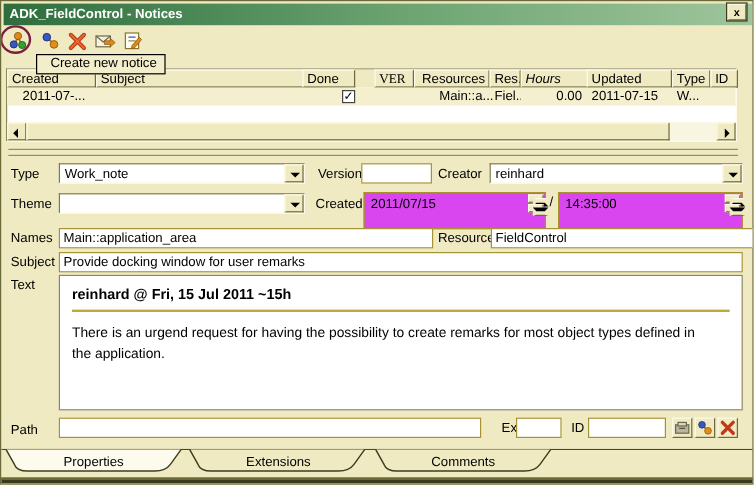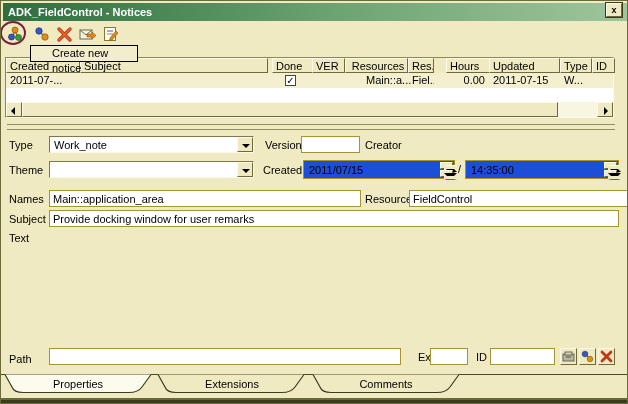--- a/index.html
+++ b/index.html
@@ -22,21 +22,21 @@
     outline:1px solid #3a3a1c;
     font-weight:bold;font-size:9px;line-height:12px;text-align:center;color:#000;
     cursor:default;
   }
   .toolbar{position:absolute;left:2px;top:21px;width:624px;height:24px;}
   .tbtn{position:absolute;top:3px;width:18px;height:18px;}
   .annot{position:absolute;pointer-events:none;z-index:20;}
   .tooltip{
     position:absolute;left:29px;top:44px;width:108px;height:17px;z-index:15;
     background:#f2edcb;border:1px solid #000;
-    line-height:15px;padding-left:21px;
+    line-height:15px;padding-left:11px;
   }
   
   .grid{
     position:absolute;left:4px;top:56px;width:609px;height:61px;
     background:#fff;border:1px solid;border-color:#8c8757 #fdfae8 #fdfae8 #8c8757;
   }
   .ghead{position:absolute;left:0;top:0;height:15px;width:100%;background:#efeac2;}
   .hcell{
     position:absolute;top:0;height:15px;background:#efeac2;
     border-top:1px solid #fdfbec;border-left:1px solid #fdfbec;
@@ -68,21 +68,21 @@
     font-family:inherit;font-size:11px;padding:0 3px;color:#000;
   }
   .combo{position:absolute;height:17px;background:#fff;
     border:1px solid;border-color:#7e7947 #fcf9e6 #fcf9e6 #7e7947;}
   .combo .val{position:absolute;left:4px;top:2px;white-space:nowrap;}
   .drop{
     position:absolute;right:0;top:0;width:16px;height:15px;background:#efeac2;
     border:1px solid;border-color:#fdfae8 #6e6a3c #6e6a3c #fdfae8;
   }
   .drop .tri{left:4px;top:6px;border-left:4px solid transparent;border-right:4px solid transparent;border-top:4px solid #000;}
-  .spinbox{position:absolute;height:19px;background:#1d4ed8;border:1px solid #a8922a;}
+  .spinbox{position:absolute;height:31px;background:#d946ef;border:1px solid #a8922a;}
   .spin{position:absolute;right:1px;top:1px;width:13px;height:15px;}
   .spin div{position:absolute;left:0;width:13px;height:7px;background:#efeac2;
     border:1px solid;border-color:#fdfae8 #6e6a3c #6e6a3c #fdfae8;}
   .spin .up{top:0;} .spin .dn{top:8px;}
   .spin .tri{left:3px;}
   .spin .up .tri{top:2px;border-left:3px solid transparent;border-right:3px solid transparent;border-bottom:3px solid #000;}
   .spin .dn .tri{top:2px;border-left:3px solid transparent;border-right:3px solid transparent;border-top:3px solid #000;}
   .texteditor{
     position:absolute;left:48px;top:228px;width:570px;height:113px;background:#fff;
     border:1px solid #8c8757;padding:8px 10px;overflow:hidden;
@@ -153,31 +153,31 @@
   </svg>
 
   <div class="tooltip">
     <span>Create new notice</span>
   </div>
 
   <div class="grid">
     <div class="ghead">
       <div class="hcell" style="left:0;width:74px;">Created</div>
       <div class="hcell" style="left:74px;width:188px;">Subject</div>
-      <div class="hcell" style="left:266px;width:44px;">Done</div>
-      <div class="hcell" style="left:306px;width:33px;">VER</div>
+      <div class="hcell" style="left:246px;width:44px;">Done</div>
+      <div class="hcell" style="left:306px;width:33px;font-family:Liberation Serif, serif;">VER</div>
       <div class="hcell" style="left:339px;width:63px;text-align:center;">Resources</div>
       <div class="hcell" style="left:402px;width:26px;">Res. T</div>
-      <div class="hcell" style="left:440px;width:74px;">Hours</div>
+      <div class="hcell" style="left:428px;width:74px;font-style:italic;">Hours</div>
       <div class="hcell" style="left:483px;width:71px;">Updated</div>
       <div class="hcell" style="left:554px;width:32px;">Type</div>
       <div class="hcell" style="left:586px;width:23px;">ID</div>
     </div>
     <div class="grow">
-      <div class="rcell" style="left:0;width:74px;">2011-07-...</div>
+      <div class="rcell" style="left:0;width:74px;text-align:center;">2011-07-...</div>
       <div class="chk">✓</div>
       <div class="rcell" style="left:356px;width:63px;">Main::a...</div>
       <div class="rcell" style="left:402px;width:26px;">Fiel...</div>
       <div class="rcell" style="left:428px;width:51px;text-align:right;">0.00</div>
       <div class="rcell" style="left:483px;width:71px;">2011-07-15</div>
       <div class="rcell" style="left:554px;width:32px;">W...</div>
     </div>
     <div class="hscroll">
       <div class="sbtn" style="left:0;">
         <div class="tri" style="left:4px;top:4px;border-top:4px solid transparent;border-bottom:4px solid transparent;border-right:4px solid #000;"></div>
@@ -194,20 +194,26 @@
   <div class="lbl" style="left:8px;top:138px;">Type</div>
   <div class="combo" style="left:48px;top:135px;width:205px;">
     <span class="val">Work_note</span>
     <div class="drop">
         <div class="tri"></div>
       </div>
   </div>
   <div class="lbl" style="left:264px;top:138px;">Version</div>
   <input class="inp" style="left: 300px; top: 135px; width: 59px;" value="">
   <div class="lbl" style="left:364px;top:138px;">Creator</div>
+  <div class="combo" style="left:407px;top:135px;width:211px;">
+    <span class="val">reinhard</span>
+    <div class="drop">
+        <div class="tri"></div>
+      </div>
+  </div>
 
   <div class="lbl" style="left:8px;top:163px;">Theme</div>
   <div class="combo" style="left:48px;top:160px;width:205px;">
     <span class="val"></span>
     <div class="drop">
         <div class="tri"></div>
       </div>
   </div>
   <div class="lbl" style="left:262px;top:163px;">Created</div>
   <div class="spinbox" style="left:302px;top:159px;width:152px;">
@@ -236,20 +242,25 @@
 
   <div class="lbl" style="left:8px;top:192px;">Names</div>
   <input class="inp" style="left: 48px; top: 189px; width: 312px;" value="Main::application_area">
   <div class="lbl" style="left:364px;top:192px;">Resource</div>
   <input class="inp" style="left: 408px; top: 189px; width: 238px;" value="FieldControl">
 
   <div class="lbl" style="left:8px;top:212px;">Subject</div>
   <input class="inp" style="left: 48px; top: 209px; width: 570px;" value="Provide docking window for user remarks">
 
   <div class="lbl" style="left:8px;top:231px;">Text</div>
+  <div class="texteditor">
+    <h3>reinhard @ Fri, 15 Jul 2011 ~15h</h3>
+    <hr>
+    <p>There is an urgend request for having the possibility to create remarks for most object types defined in the application.</p>
+  </div>
 
   <div class="lbl" style="left:8px;top:352px;">Path</div>
   <input class="inp" style="left: 48px; top: 347px; width: 352px;" value="">
   <div class="lbl" style="left:407px;top:350px;margin-left:10px;">Ext.</div>
   <input class="inp" style="left: 429px; top: 347px; width: 38px;" value="">
   <div class="lbl" style="left:475px;top:350px;">ID</div>
   <input class="inp" style="left: 489px; top: 347px; width: 65px;" value="">
   <div class="miniBtn" style="left:559px;">
     <svg width="15" height="15">
       <rect x="2" y="5" width="11" height="7" fill="#b8b4a0" stroke="#6a6a4a"></rect>

